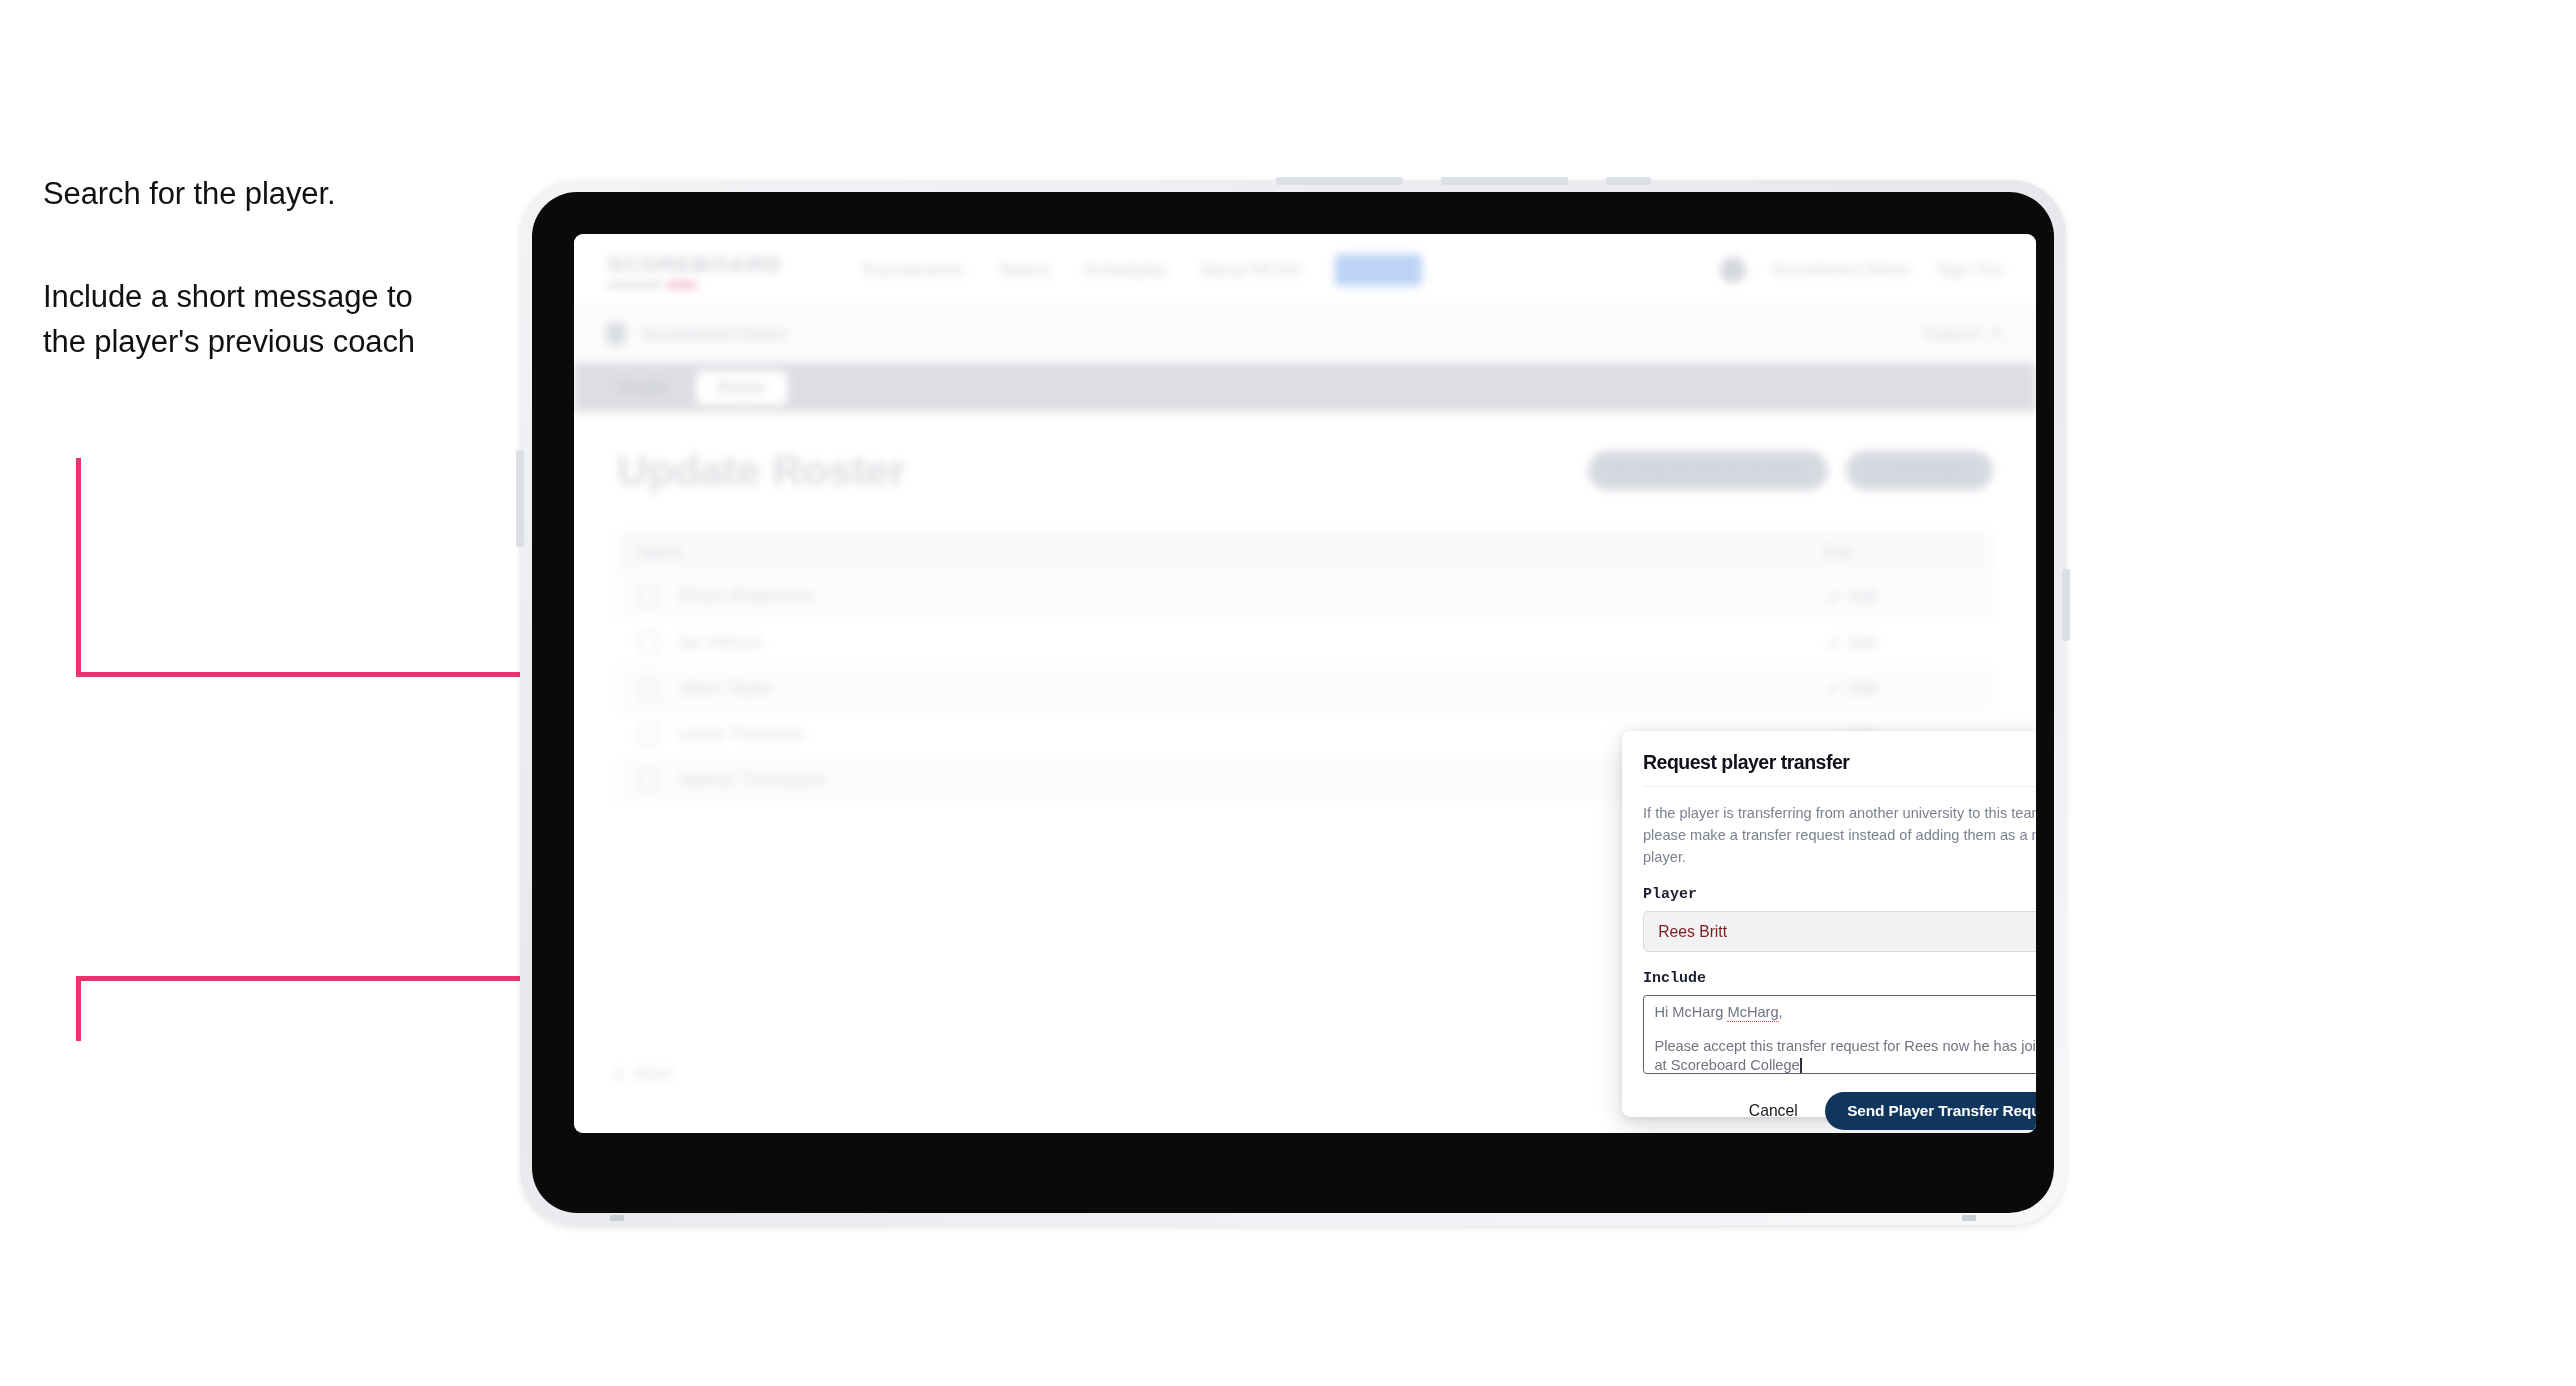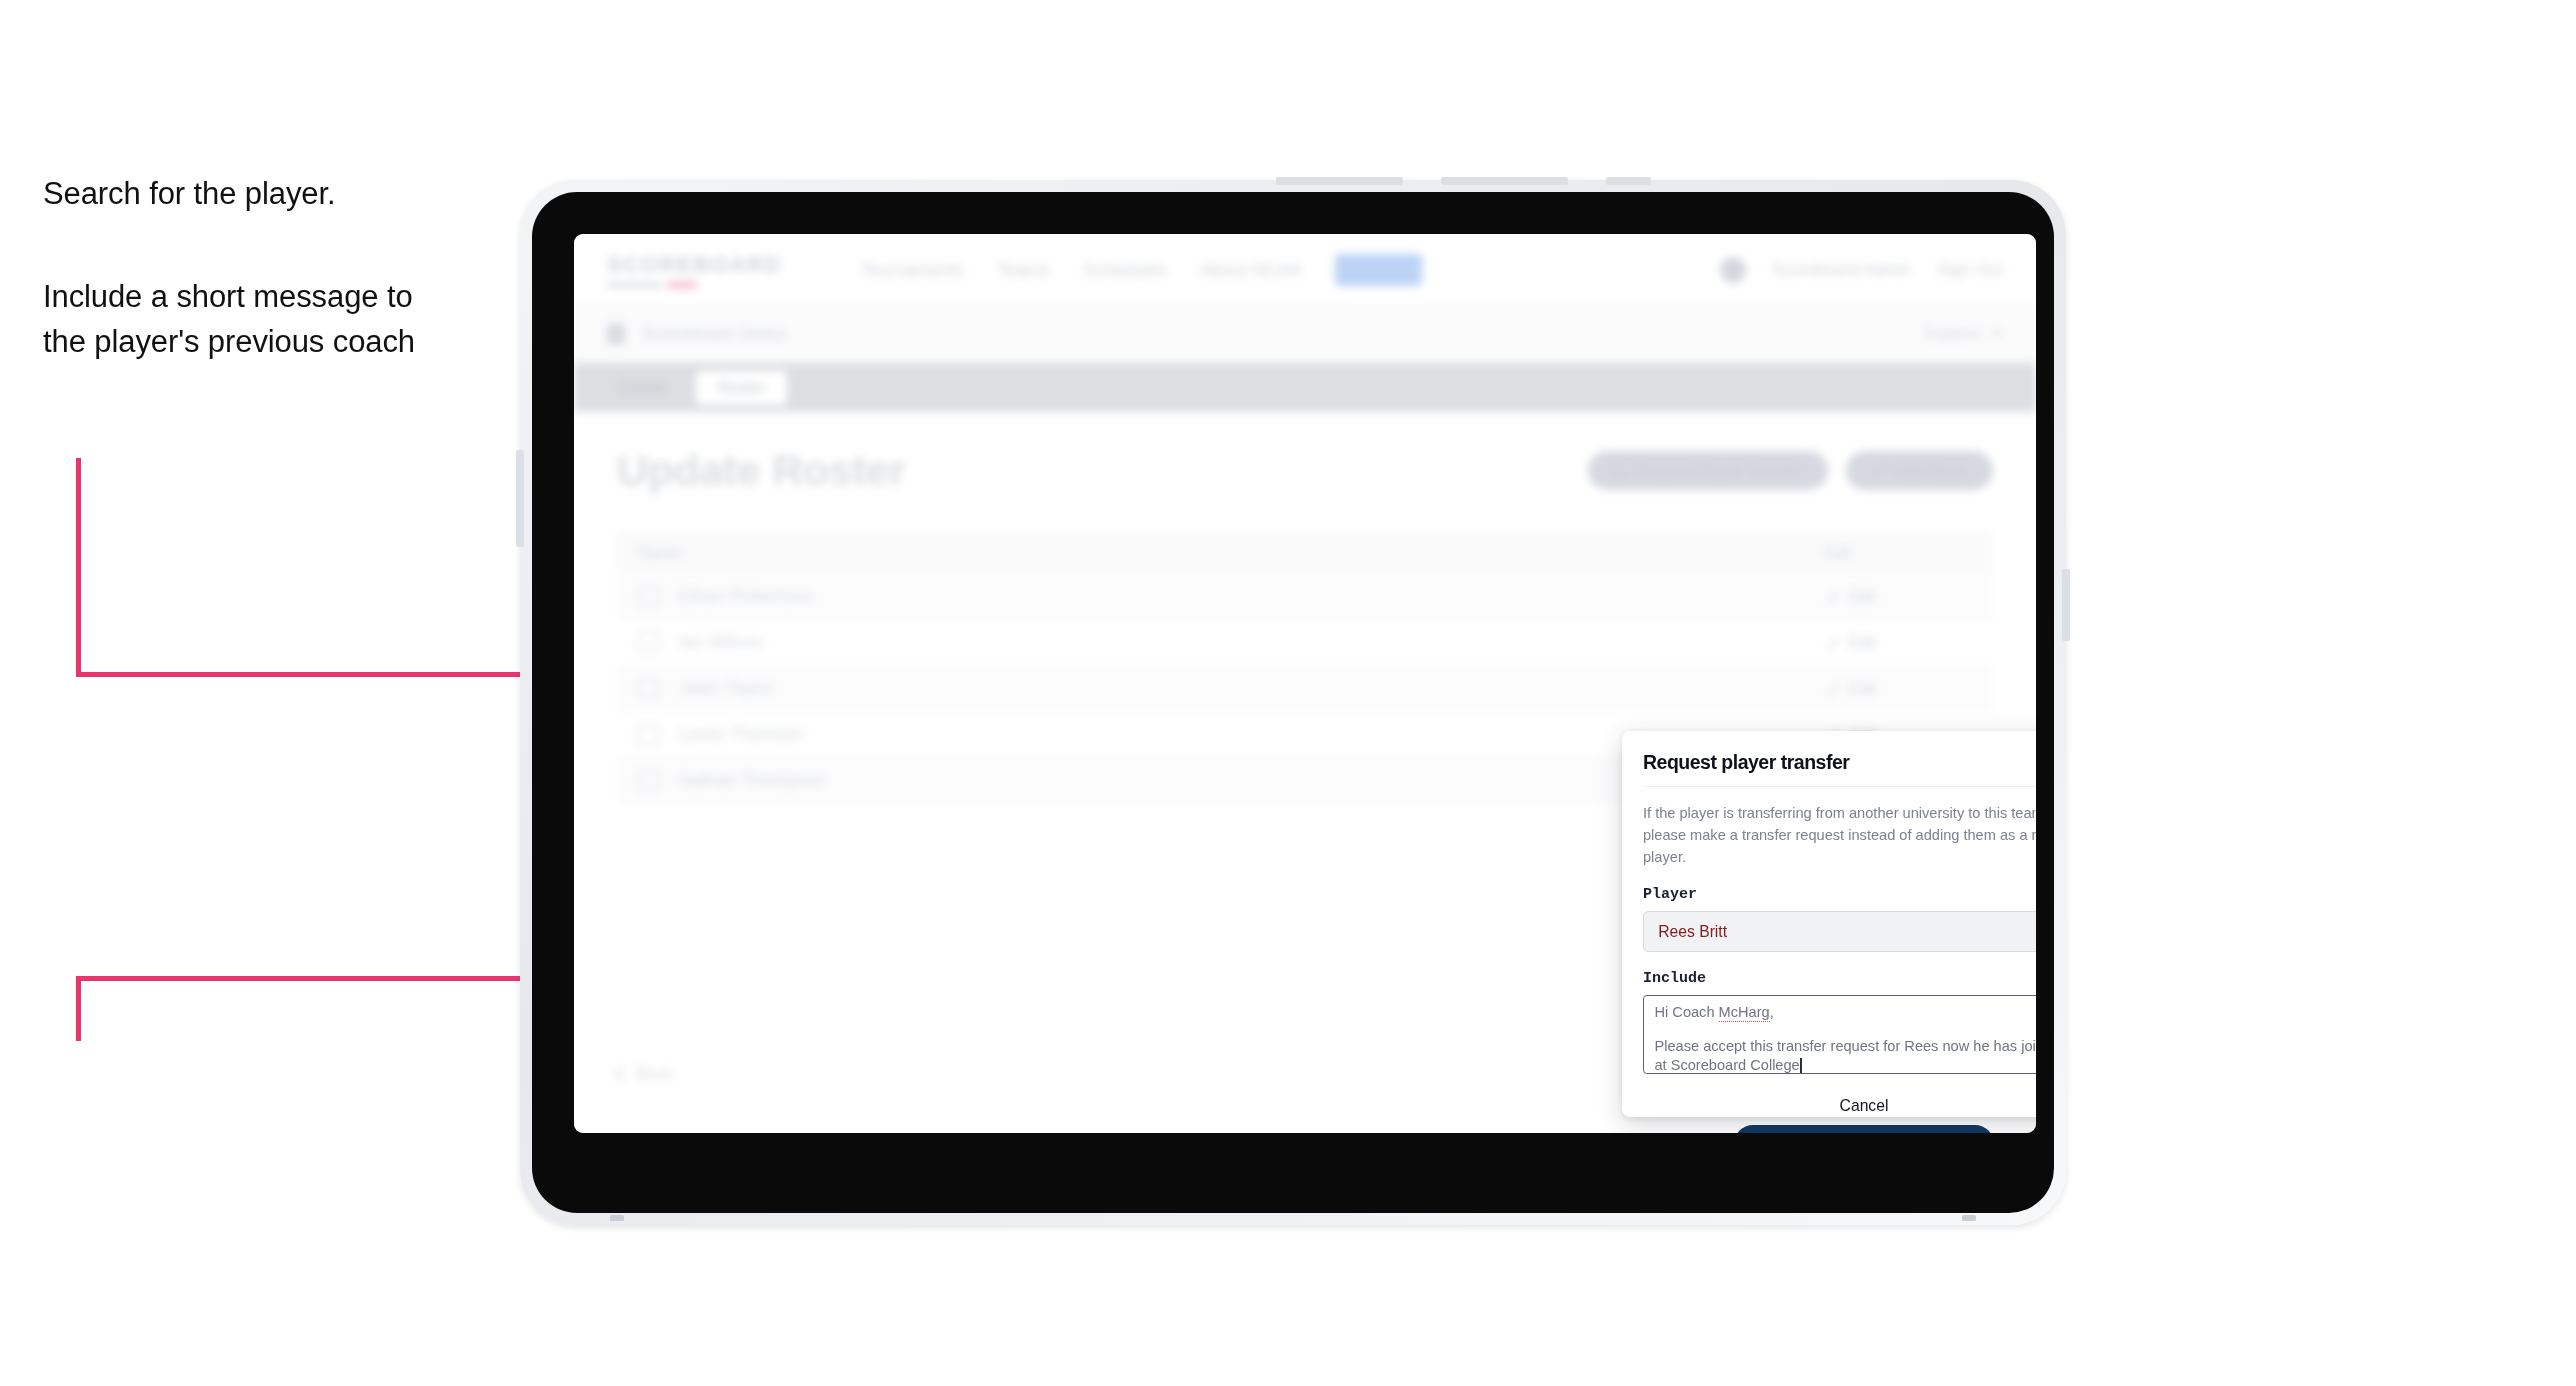--- a/index.html
+++ b/index.html
@@ -242,21 +242,21 @@
     border-bottom: 1.5px dotted #e0443c; padding-bottom: 0.7px; text-align: right;
   }
   .msg-gap { height: 14.2px; }
   .caret {
     display: inline-block; width: 1.3px; height: 14.2px; background: #2b2f3a;
     vertical-align: -2.2px; margin-left: 0.7px;
   }
 
   #modal-actions {
     margin-top: 18px; display: flex; align-items: center;
-    justify-content: flex-end; gap: 6px; flex-direction: column;
+    justify-content: flex-end; gap: 24px;
   }
   #cancel-btn {
     font-size: 15.7px; color: #13151d; cursor: pointer; padding: 4.5px 3px;
   }
   #send-btn {
     background: #11365e; color: #ffffff; border-radius: 748px;
     padding: 9.7px 22.5px; font-size: 15.4px; font-weight: 700;
     white-space: nowrap; cursor: pointer; letter-spacing: -0.1px;
   }
 </style>
@@ -409,21 +409,21 @@
 
           </div>
 
           <div id="modal-desc">If the player is transferring from another university to this team, please make a transfer request instead of adding them as a new player.</div>
 
           <div class="fld-label">Player</div>
           <div id="player-input">Rees Britt</div>
 
           <div class="fld-label">Include</div>
           <div id="message-area">
-            <div class="msg-line"><span>Hi Coach </span><span class="msg-spell">McHarg</span><span>,</span></div>
+            <div class="msg-line"><span>Hi McHarg </span><span class="msg-spell">McHarg</span><span>,</span></div>
             <div class="msg-gap"></div>
             <div class="msg-line">Please accept this transfer request for Rees now he has joined us</div>
             <div class="msg-line"><span>at Scoreboard College</span><span class="caret"></span></div>
 
           </div>
 
           <div id="modal-actions">
             <div id="cancel-btn">Cancel</div>
             <div id="send-btn">Send Player Transfer Request</div>
           </div>

